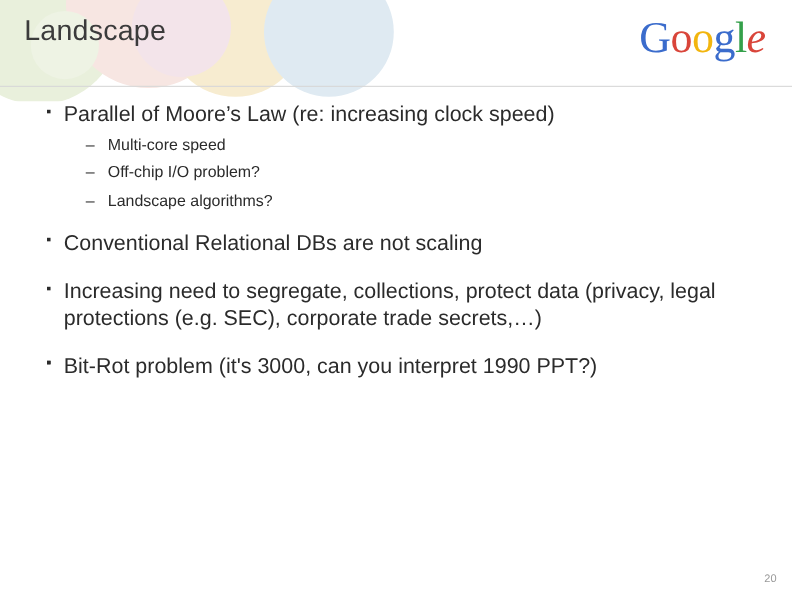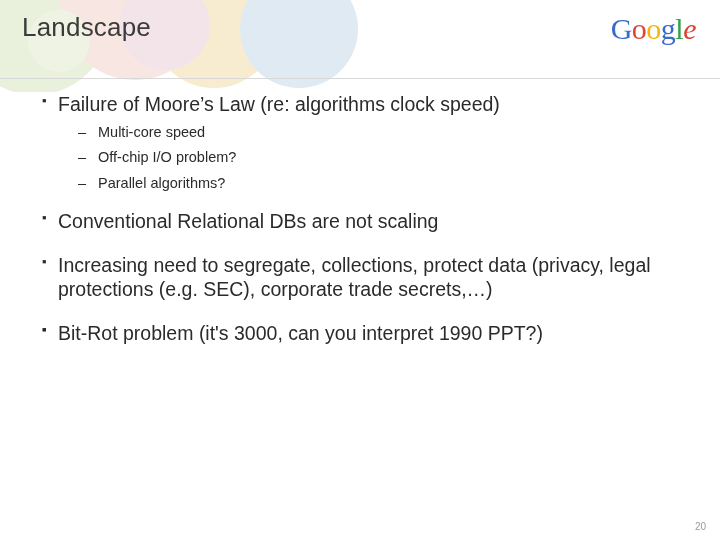--- a/index.html
+++ b/index.html
@@ -52,21 +52,21 @@
     letter-spacing: 0.2px;
     white-space: nowrap;
   }
 
   
   .logo {
     position: absolute;
     right: 24px;
     top: 14px;
     font-family: "Liberation Serif", serif;
-    font-size: 30px;
+    font-size: 40px;
     letter-spacing: -0.5px;
     line-height: 1;
     white-space: nowrap;
   }
   .logo span { font-weight: normal; }
   .logo .g1 { color: #3b6ccc; }
   .logo .o1 { color: #d9453a; }
   .logo .o2 { color: #f2b50e; }
   .logo .g2 { color: #3b6ccc; }
   .logo .l  { color: #34a04a; }
@@ -153,35 +153,35 @@
   <div class="title">Landscape</div>
 
   <div class="logo"><span class="g1">G</span><span class="o1">o</span><span class="o2">o</span><span class="g2">g</span><span class="l">l</span><span class="e">e</span></div>
 
   <div class="rule"></div>
 
   <div class="body">
 
     <div class="l1">
       <span class="bullet">▪</span>
-      <span>Failure of Moore’s Law (re: algorithms clock speed)</span>
+      <span>Parallel of Moore’s Law (re: increasing clock speed)</span>
     </div>
 
     <div class="l2-group">
       <div class="l2">
         <span class="dash">–</span>
         <span>Multi-core speed</span>
       </div>
       <div class="l2">
         <span class="dash">–</span>
         <span>Off-chip I/O problem?</span>
       </div>
       <div class="l2">
         <span class="dash">–</span>
-        <span>Parallel algorithms?</span>
+        <span>Landscape algorithms?</span>
       </div>
     </div>
 
     <div class="l1 spaced">
       <span class="bullet">▪</span>
       <span>Conventional Relational DBs are not scaling</span>
     </div>
 
     <div class="l1 spaced-lg">
       <span class="bullet">▪</span>

